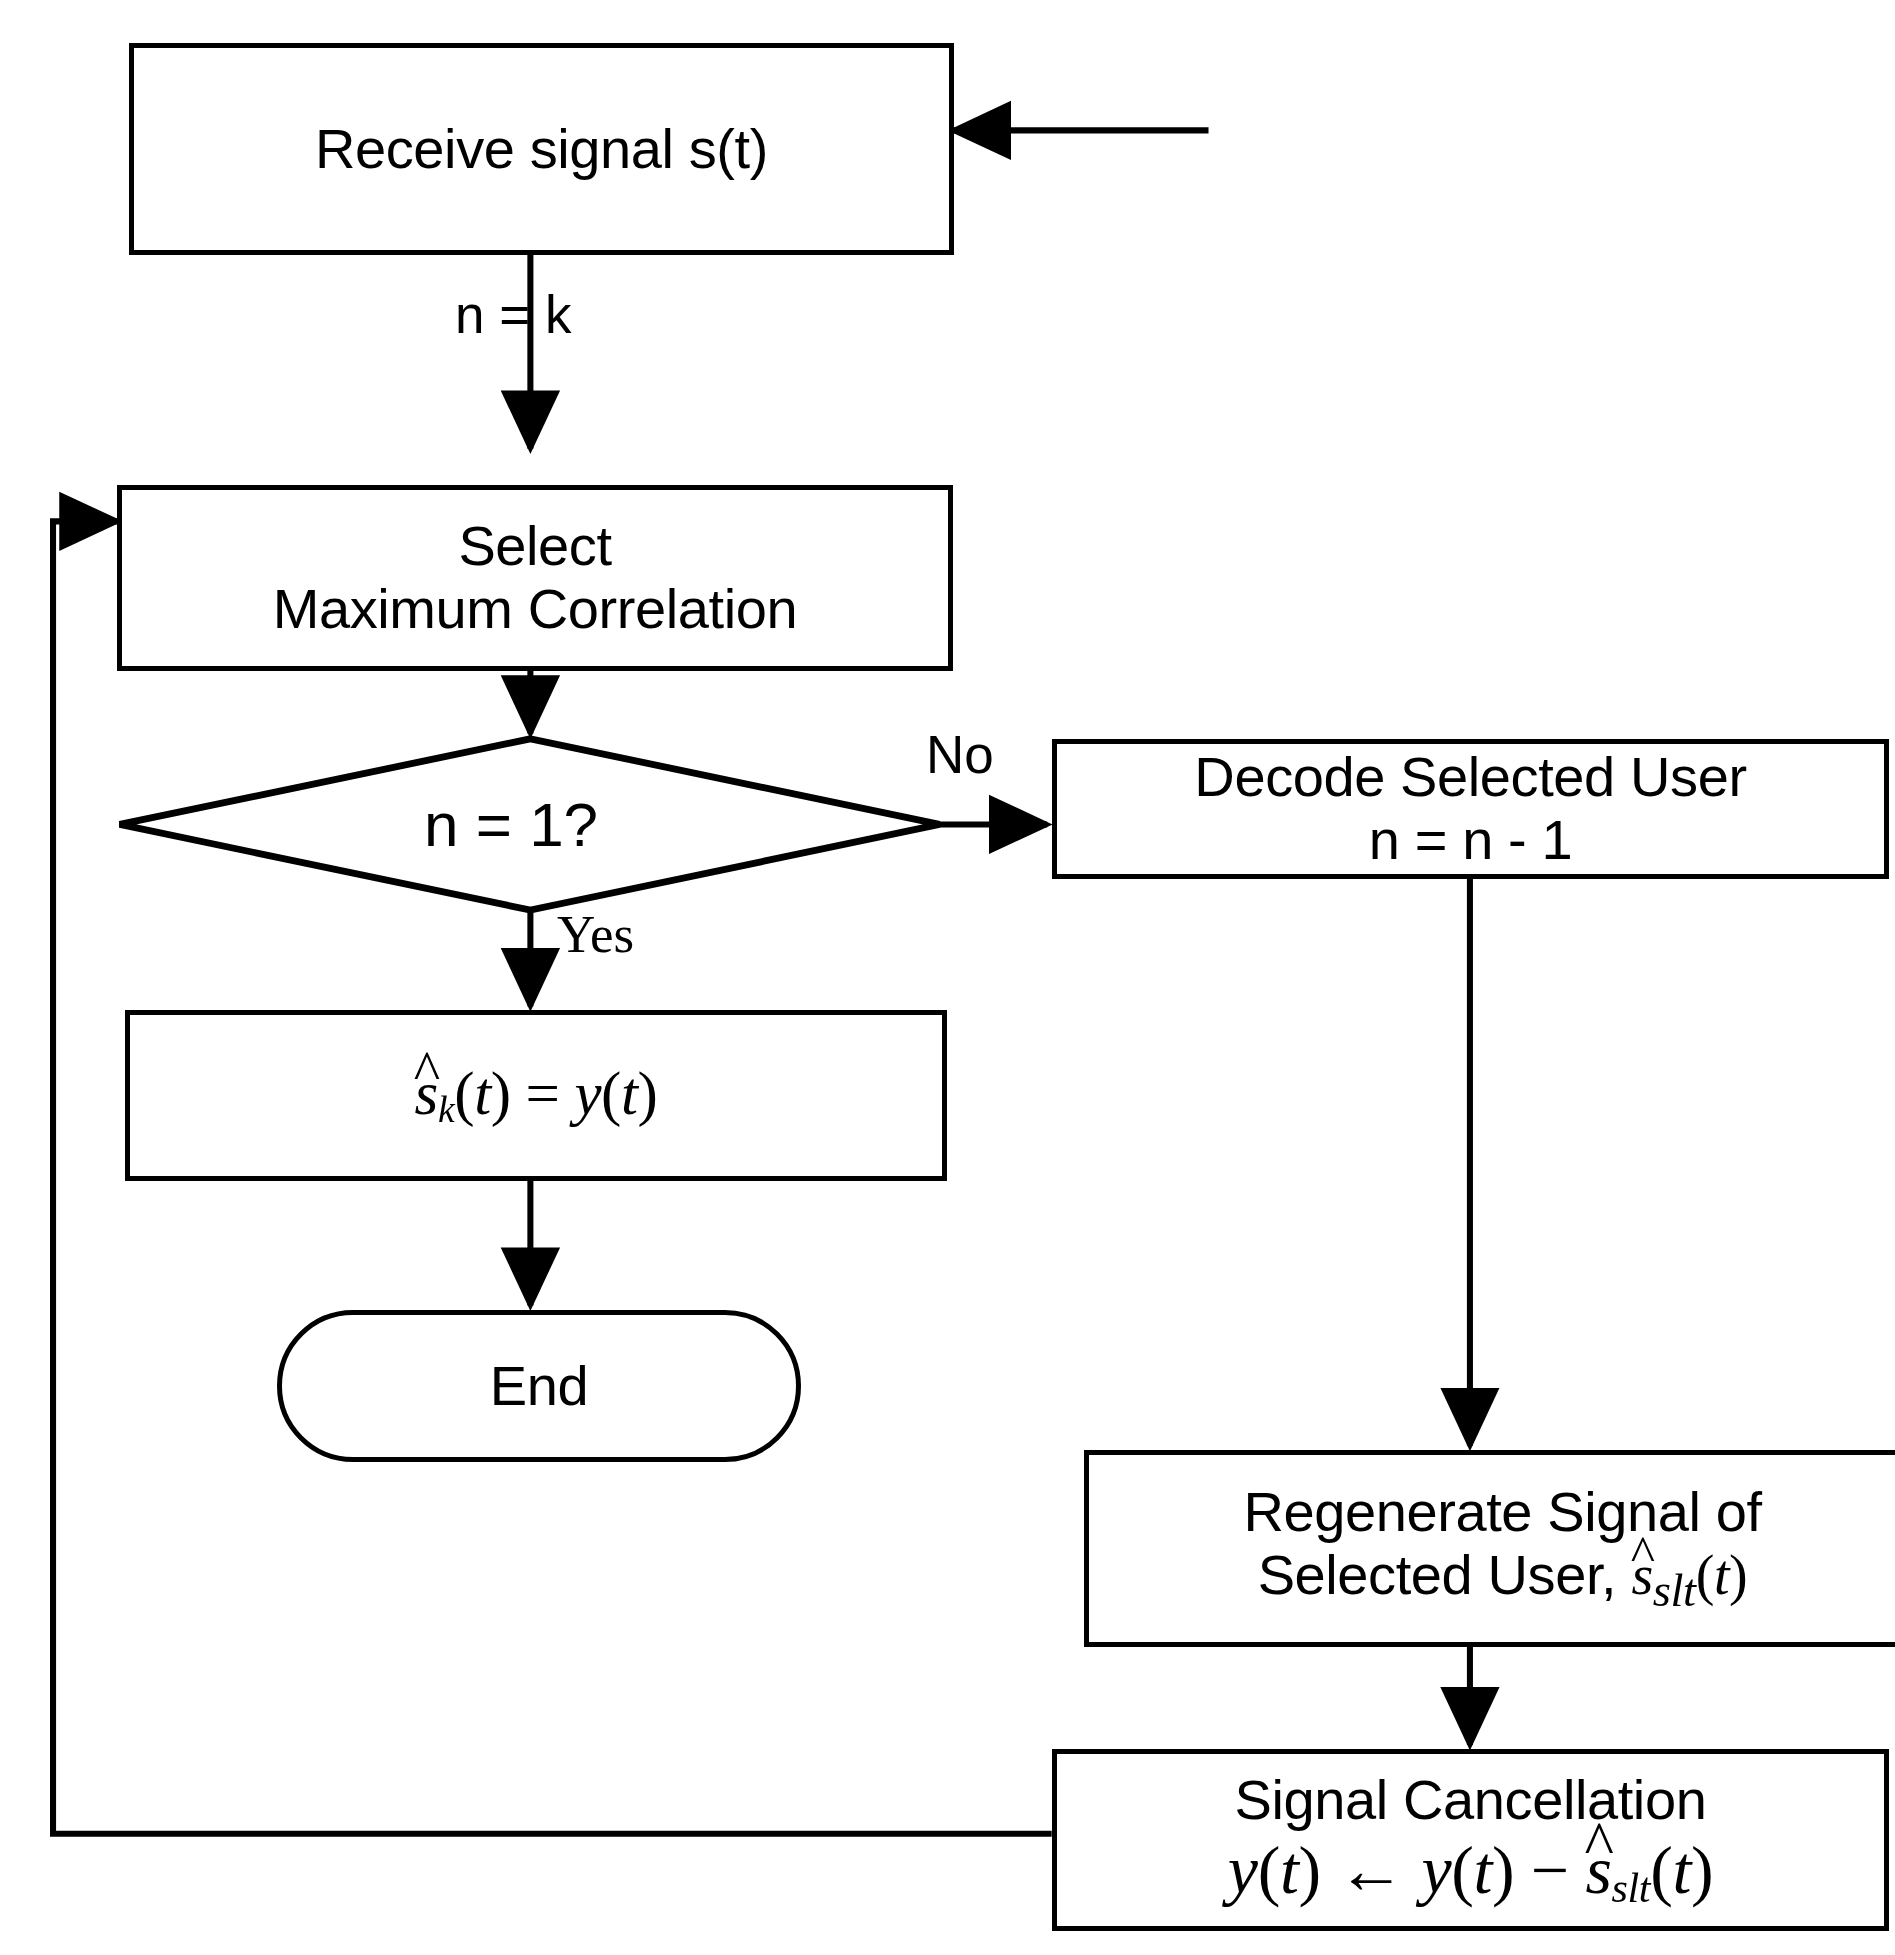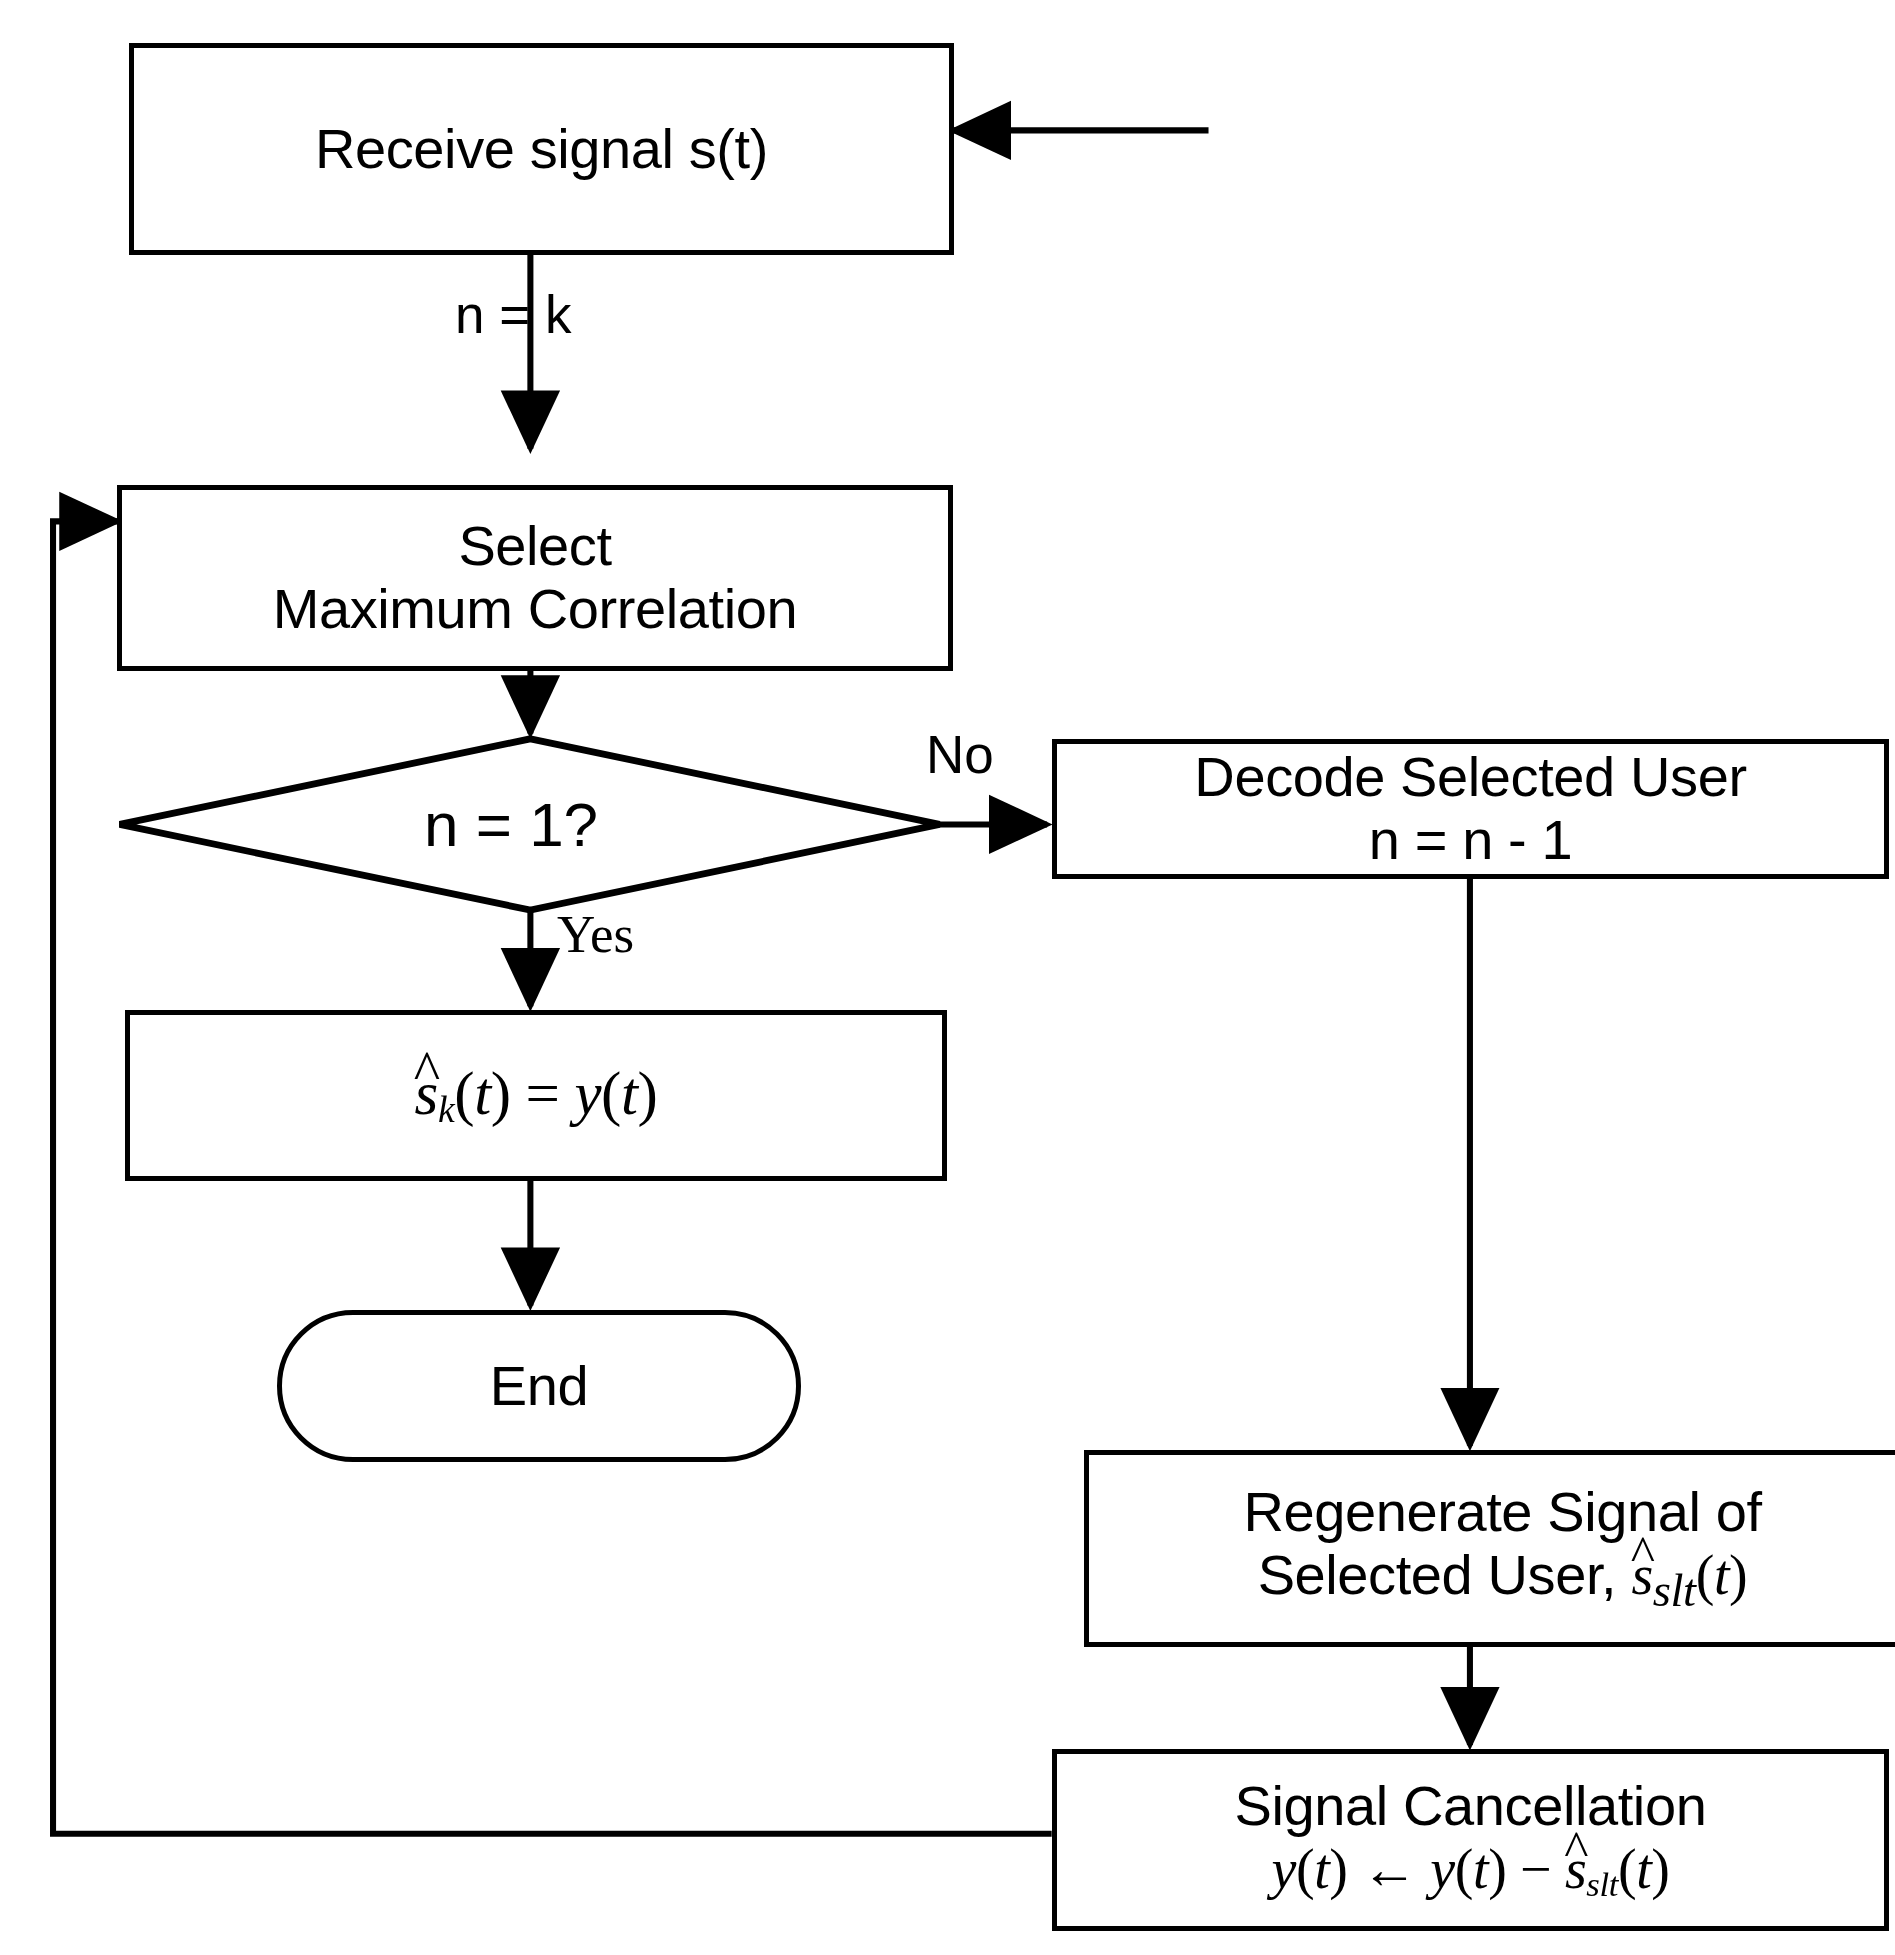--- a/index.html
+++ b/index.html
@@ -170,20 +170,20 @@
       <div>Regenerate Signal of</div>
       <div>
         <span>Selected User, </span><span class="inline-math"><span class="hat"><span class="hatmark">^</span><span>s</span></span><sub>slt</sub><span style="font-style:normal">(</span><span>t</span><span style="font-style:normal">)</span></span>
       </div>
     </div>
   </div>
 
   <div class="node proc" style="left:1052px; top:1749px; width:837px; height:182px;">
     <div class="node-text">
       <div>Signal Cancellation</div>
-      <div class="math" style="font-size:56px;">
+      <div class="math" style="font-size:68px;">
         <span>y</span><span class="up">(</span><span>t</span><span class="up">)</span><span class="up">&nbsp;←&nbsp;</span><span>y</span><span class="up">(</span><span>t</span><span class="up">)</span><span class="up">&nbsp;−&nbsp;</span><span class="hat"><span class="hatmark">^</span><span>s</span></span><sub>slt</sub><span class="up">(</span><span>t</span><span class="up">)</span>
       </div>
     </div>
   </div>
 
 </div>
 
 
 </body></html>

